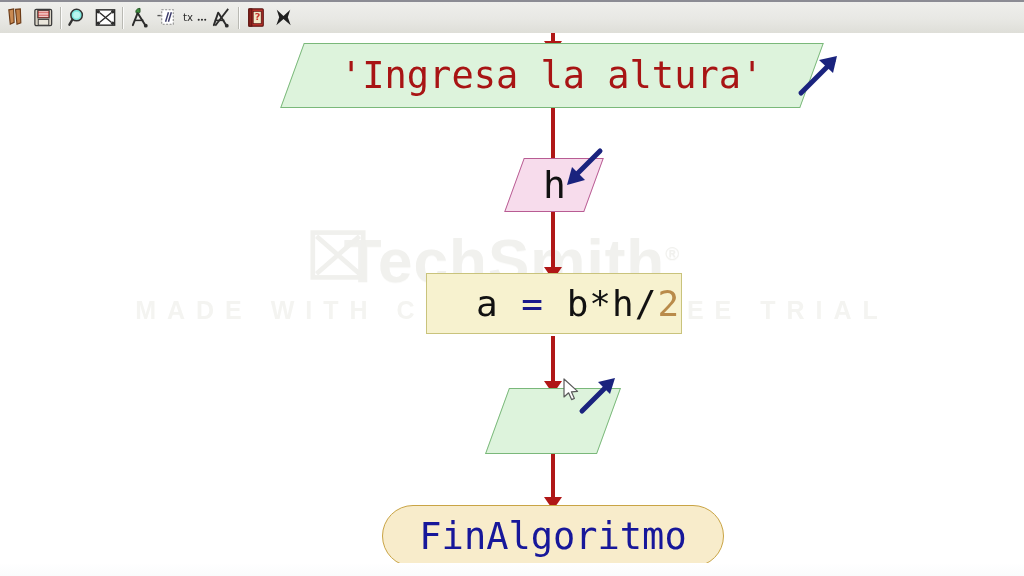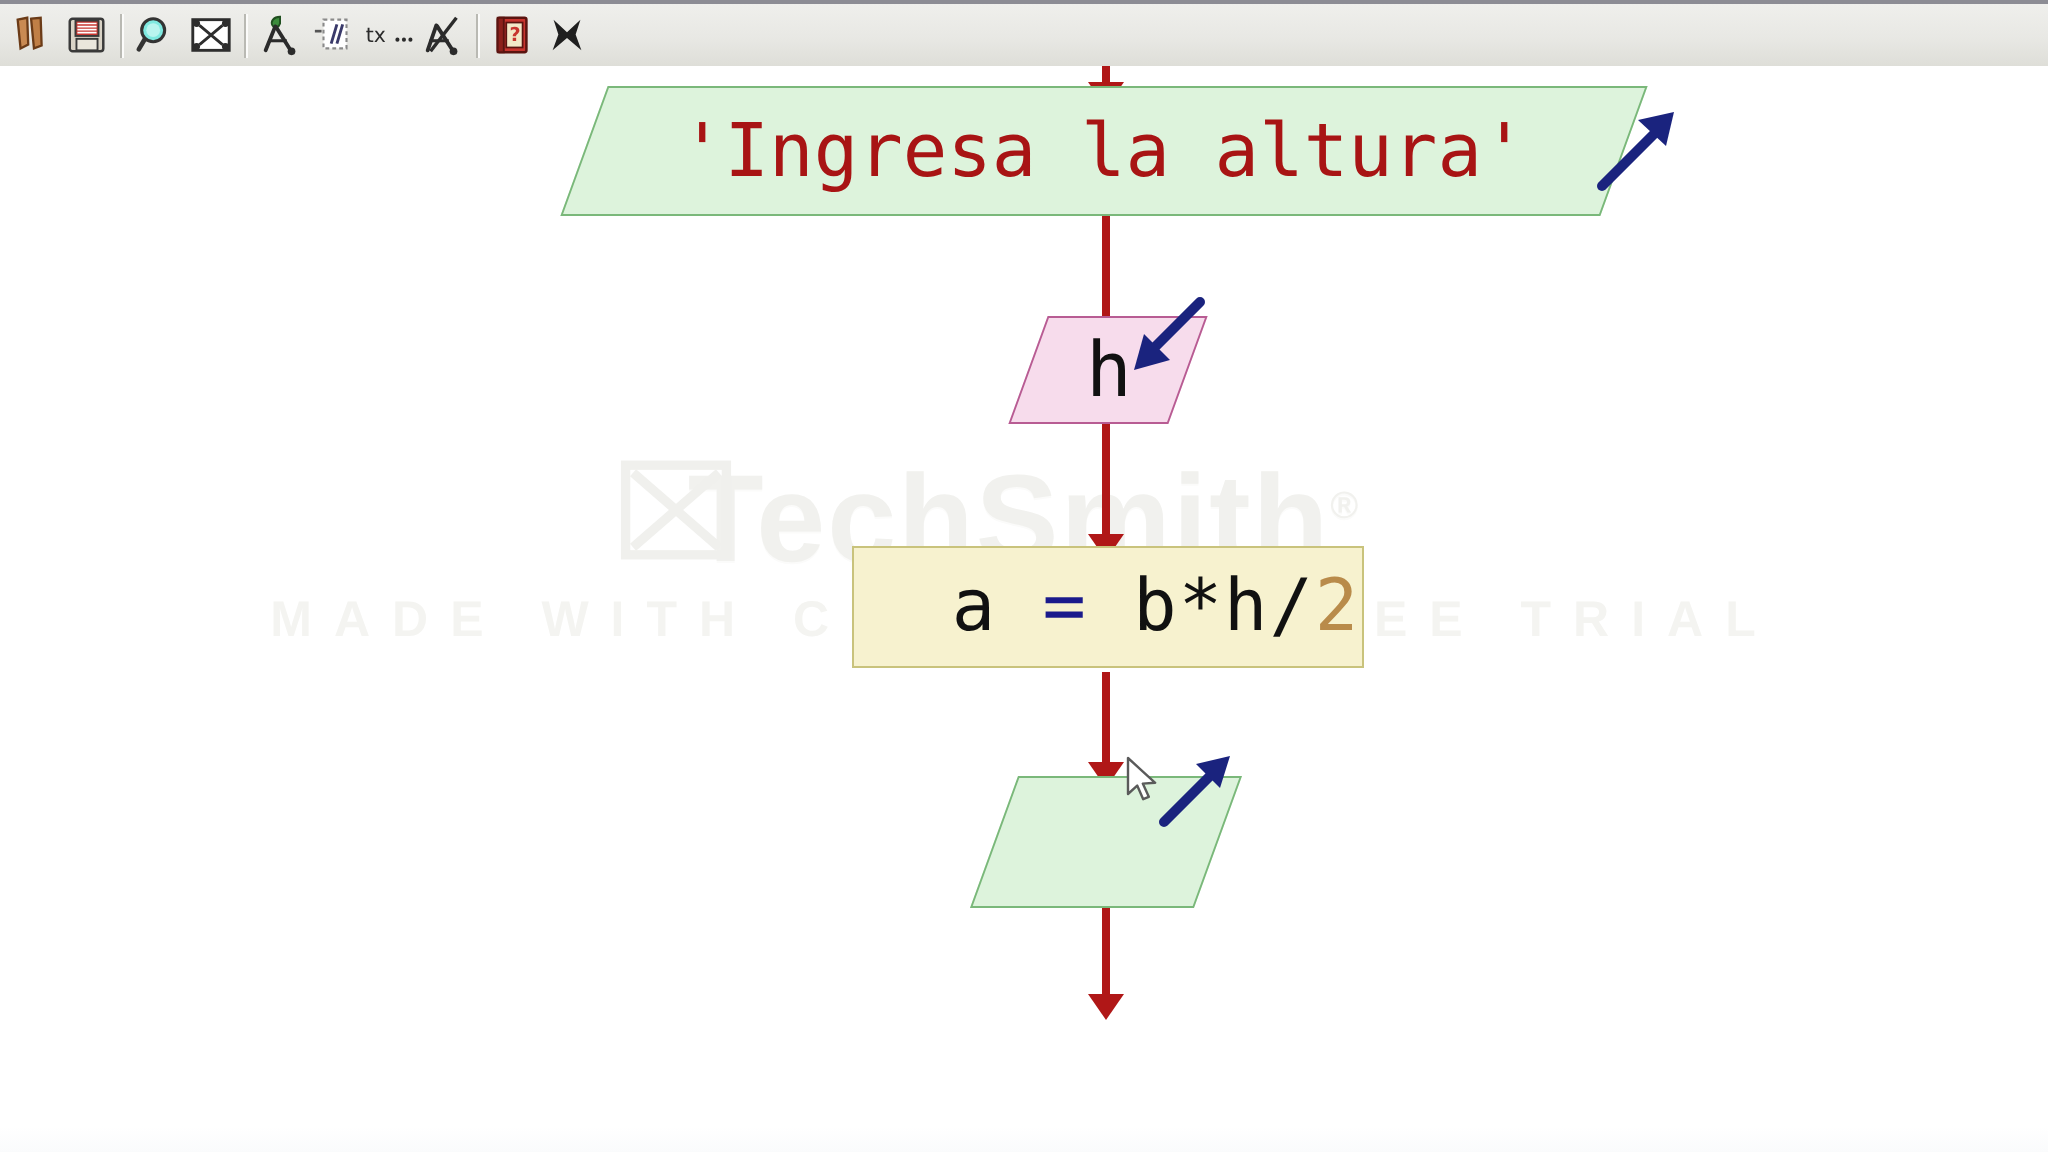--- a/index.html
+++ b/index.html
@@ -324,16 +324,19 @@
 
     <svg class="blue-arrow" style="left:576px; top:340px;" width="44" height="44" viewBox="0 0 44 44">
       <path d="M6 38 L34 10" stroke="#1a237e" stroke-width="5" stroke-linecap="round"></path>
       <path d="M39 5 L22 9 L34 21 Z" fill="#1a237e"></path>
     </svg>
 
     <svg class="cursor-ptr" style="left:562px; top:345px;" width="20" height="26" viewBox="0 0 20 26">
       <path d="M2 1 L2 19 L6.6 14.8 L9.6 21.6 L12.4 20.4 L9.4 13.8 L15.6 13.4 Z" fill="#ffffff" stroke="#5a5a5a" stroke-width="1.2" stroke-linejoin="round"></path>
     </svg>
 
+    <div class="shape term" style="left:382px; top:472px; width:342px; height:62px;">
+      <span class="code t-kw" style="font-size:37px;">FinAlgoritmo</span>
+    </div>
 
     <div class="footer-hint"></div>
   </div>
 </div>
 
 </body></html>

